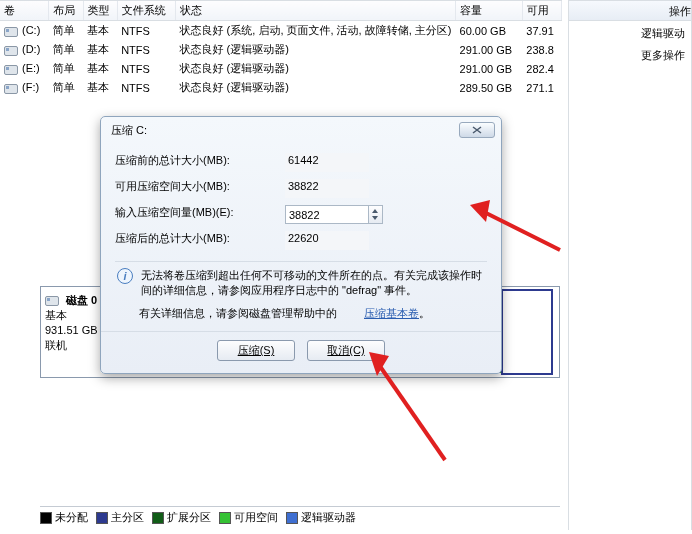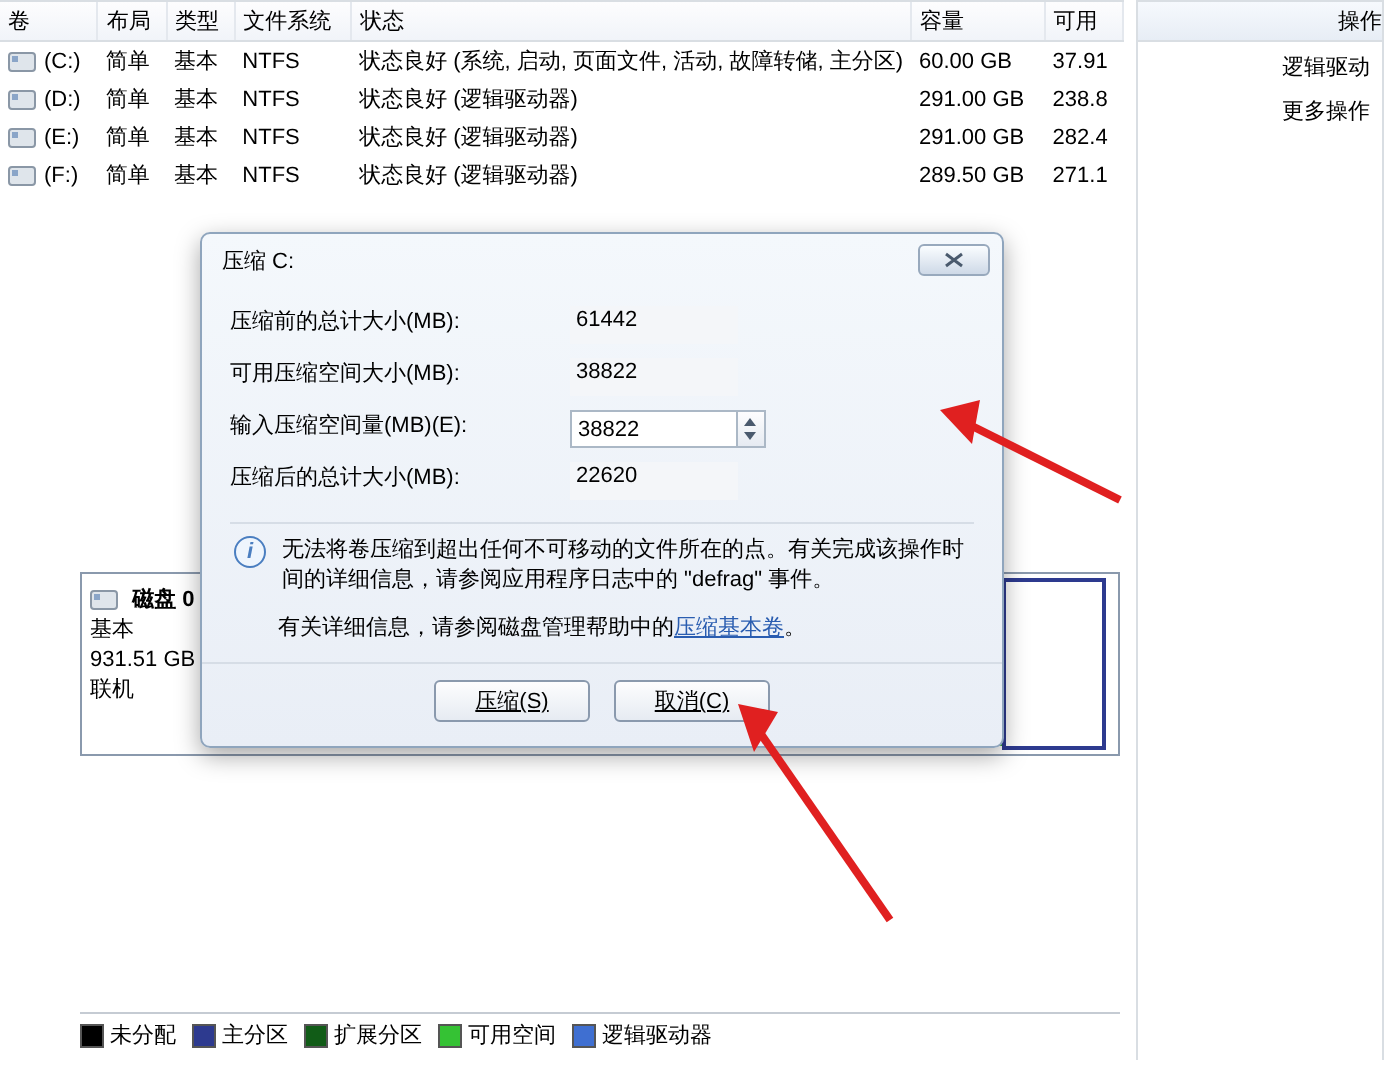--- a/index.html
+++ b/index.html
@@ -32,21 +32,21 @@
   .form-row .lbl { flex:0 0 170px; }
   .form-in { width:84px; height:19px; background:#fff; border:1px solid #abb8c6; padding:1px 3px; }
   .form-in.ro { background:#f4f6f9; border:none; }
   .spin { display:inline-block; width:14px; height:19px; border:1px solid #abb8c6; border-left:none; background:linear-gradient(#fdfdfe,#e6ebf2); position:relative; vertical-align:top;}
   .spin::before,.spin::after{content:"";position:absolute;left:3px;width:0;height:0;border-left:3px solid transparent;border-right:3px solid transparent;}
   .spin::before{top:3px;border-bottom:4px solid #4a5a6d;}
   .spin::after{bottom:3px;border-top:4px solid #4a5a6d;}
   .dlg-info { display:flex; gap:8px; padding:6px 2px 4px 2px; border-top:1px solid #d6dde6; margin-top:4px;}
   .info-icon { width:16px;height:16px;border-radius:50%;border:1px solid #4a7ec0;color:#4a7ec0;display:flex;align-items:center;justify-content:center;font-style:italic;font-weight:bold;flex:none; background:#eef5fd;}
   .dlg-link { padding:4px 2px 8px 24px; }
-  .dlg-link a{ color:#2a5db0; text-decoration:underline;}
+  .dlg-link a{ color:#2a5db0; text-decoration:underline;margin-left:27px;}
   .dlg-btns { display:flex; justify-content:center; gap:12px; padding:8px 0 12px 0; border-top:1px solid #d6dde6;text-decoration:underline;}
   .btn { min-width:78px; height:21px; background:linear-gradient(#fdfdfe,#e6ebf2); border:1px solid #8a99ad; border-radius:3px;}
   .arrow { position:absolute; pointer-events:none; }
   .arrow svg { overflow:visible; }
   .arrow-head { fill:#e02020; }
 </style>
 </head>
 <body>
 
 <div class="main-area">

